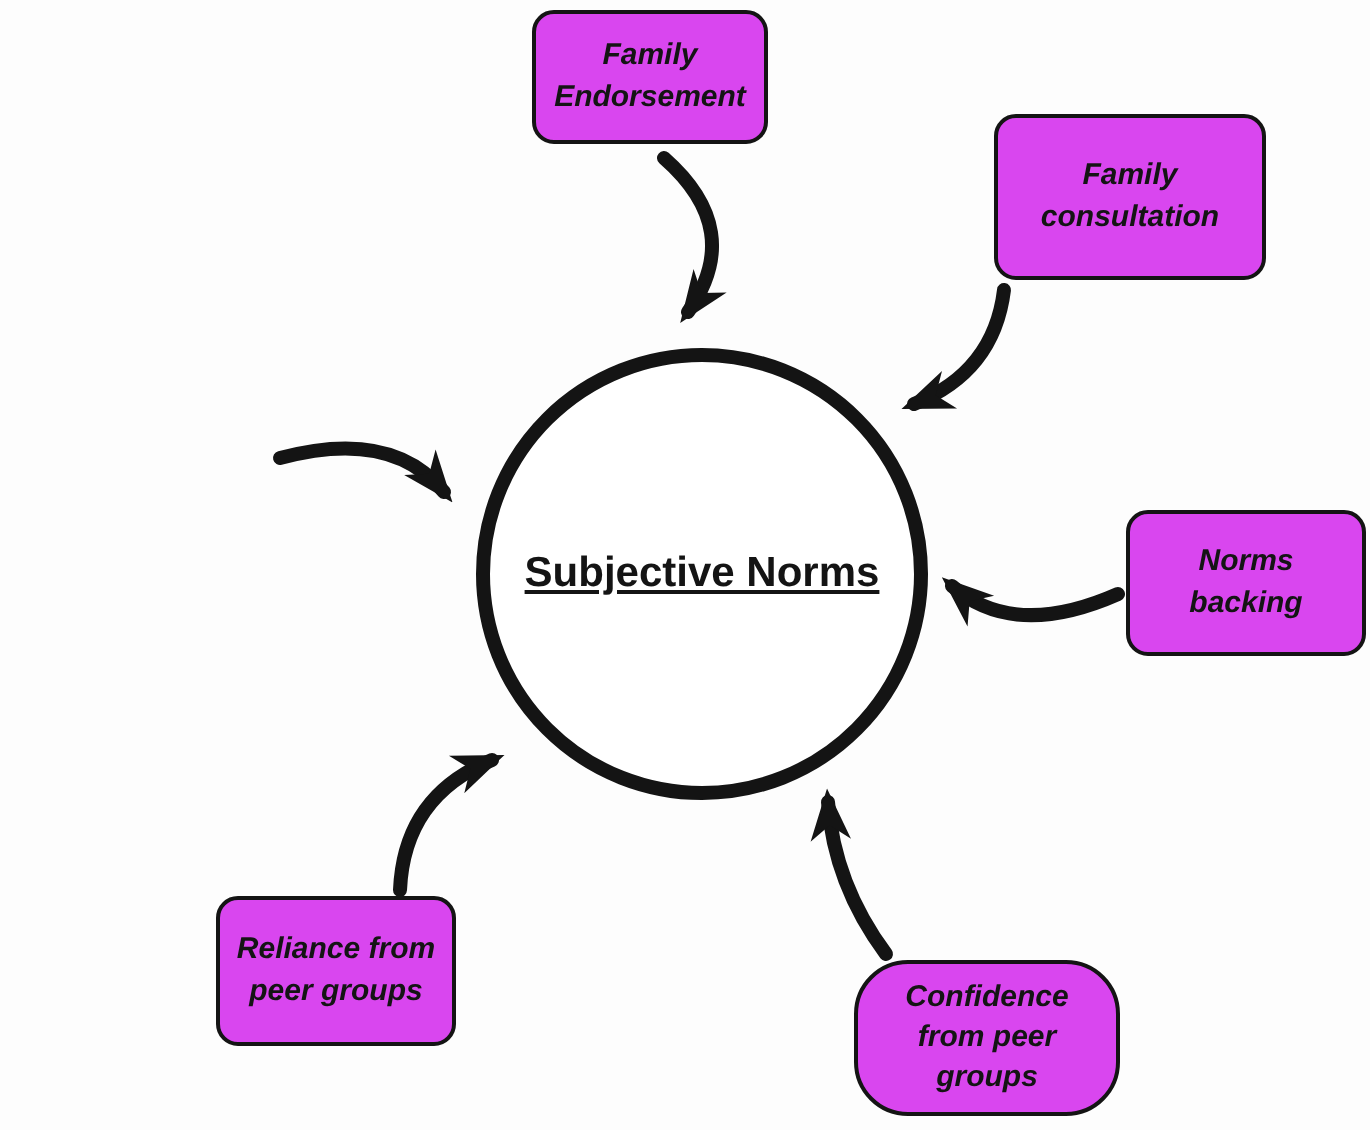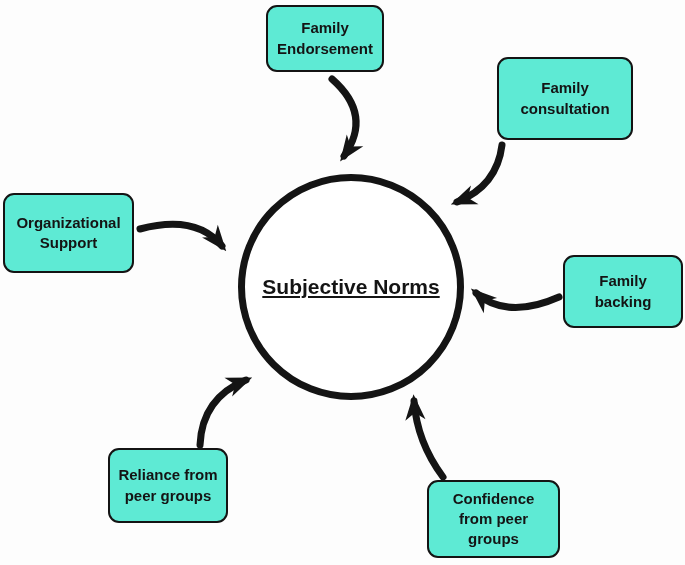--- a/index.html
+++ b/index.html
@@ -18,40 +18,41 @@
   .arrows-layer {
     position: absolute;
     left: 0;
     top: 0;
     width: 685px;
     height: 565px;
   }
   .node {
     position: absolute;
     box-sizing: border-box;
-    background: #5eead4;
+    background: #d946ef;
     border: 2.5px solid #141414;
     border-radius: 11px;
     display: flex;
     align-items: center;
     justify-content: center;
     text-align: center;
     font-weight: bold;
     font-size: 15px;
     line-height: 1.35;
     color: #141414;
     white-space: pre-line;
     padding: 20px 5px;
+    font-style: italic;
   }
   .node-family-endorsement   { left: 266px; top: 5px;   width: 118px; height: 67px; }
   .node-family-consultation  { left: 497px; top: 57px;  width: 136px; height: 83px; }
   .node-organizational-support { left: 3px; top: 193px; width: 131px; height: 80px; }
   .node-family-backing       { left: 563px; top: 255px; width: 120px; height: 73px; }
   .node-reliance-peer        { left: 108px; top: 448px; width: 120px; height: 75px; }
-  .node-confidence-peer      { left: 427px; top: 480px; width: 133px; height: 78px; }
+  .node-confidence-peer      { left: 427px; top: 480px; width: 133px; height: 78px; border-radius: 27px; }
   .center-label {
     position: absolute;
     left: 238px;
     top: 174px;
     width: 226px;
     height: 226px;
     display: flex;
     align-items: center;
     justify-content: center;
     text-align: center;
@@ -82,24 +83,22 @@
     <path d="M 200 445 Q 202 398 246 380" fill="none" stroke="#141414" stroke-width="7" stroke-linecap="round" marker-end="url(#arrowhead)"></path>
     <path d="M 443 477 Q 417 442 414 401" fill="none" stroke="#141414" stroke-width="7" stroke-linecap="round" marker-end="url(#arrowhead)"></path>
   </svg>
 
   <div class="node node-family-endorsement">Family
 Endorsement</div>
 
   <div class="node node-family-consultation">Family
 consultation</div>
 
-  <div class="node node-organizational-support">Organizational
-Support</div>
 
-  <div class="node node-family-backing">Family backing</div>
+  <div class="node node-family-backing">Norms backing</div>
 
   <div class="node node-reliance-peer">Reliance from
 peer groups</div>
 
   <div class="node node-confidence-peer">Confidence
 from peer
 groups</div>
 
   <div class="center-label">Subjective Norms</div>
 

